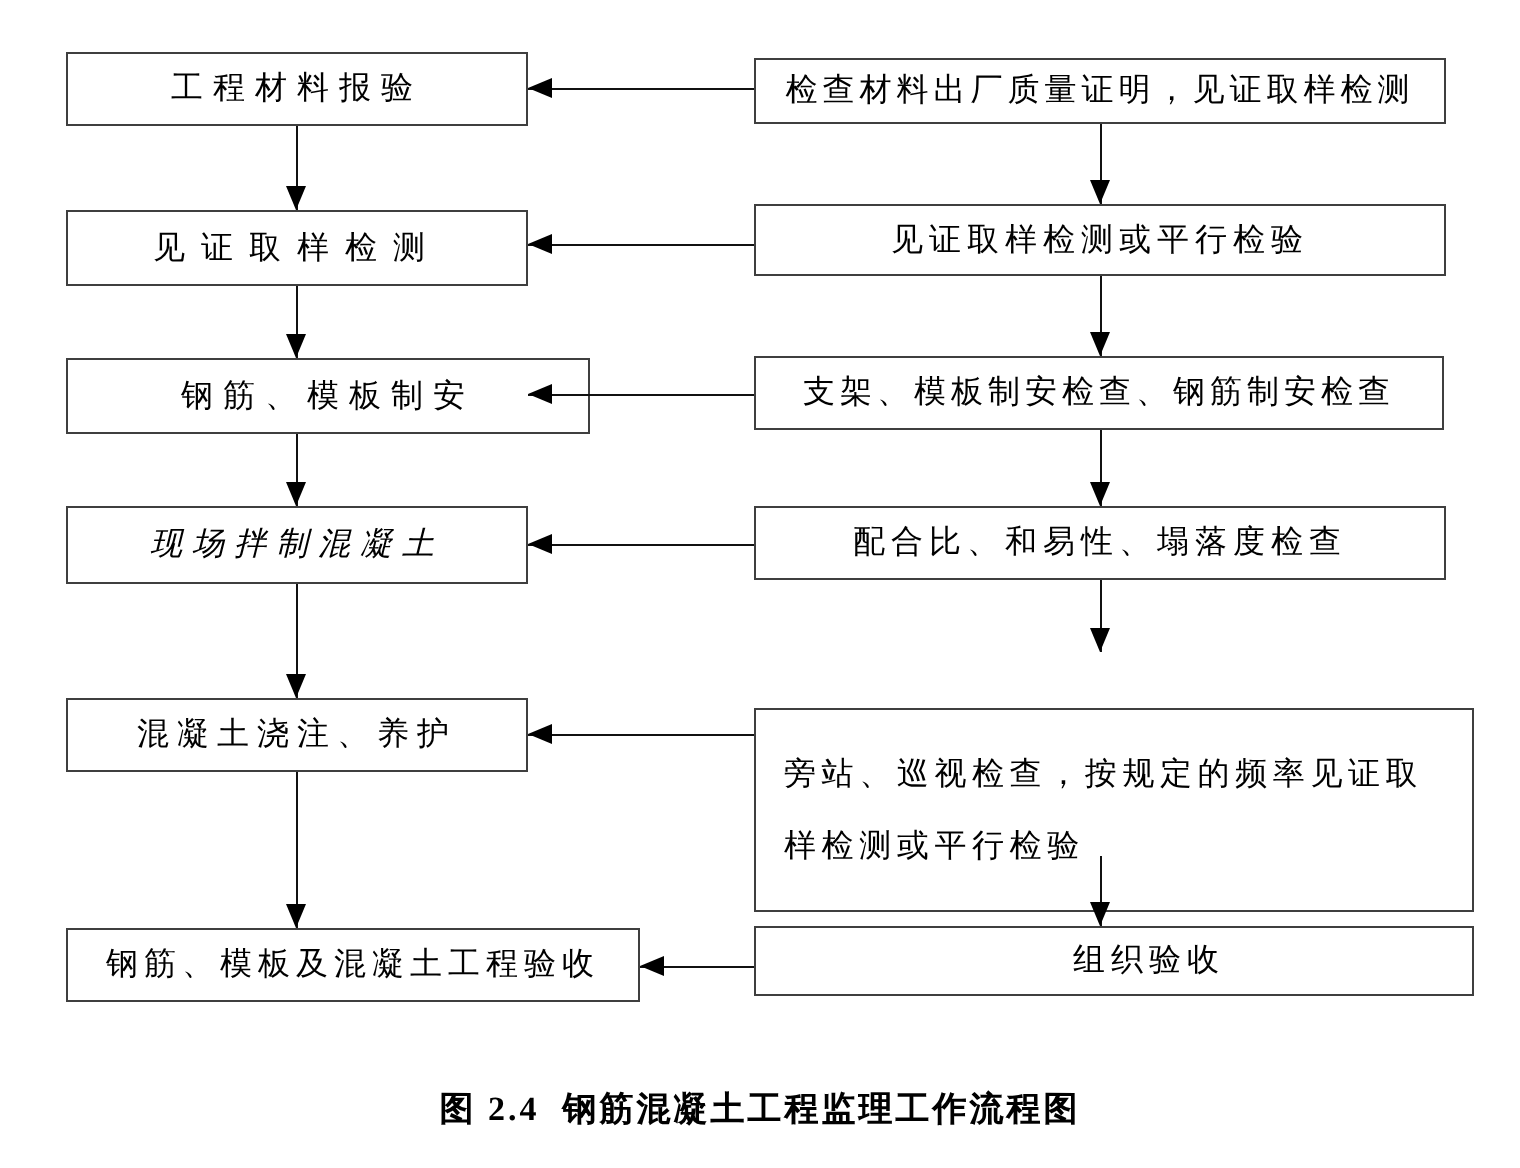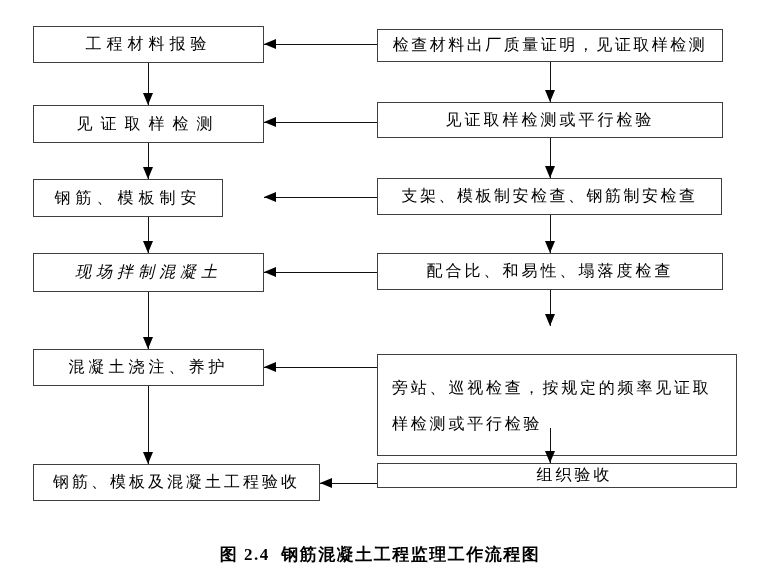--- a/index.html
+++ b/index.html
@@ -5,33 +5,33 @@
   html,body{margin:0;padding:0;background:#ffffff;}
   #page{position:relative;width:760px;height:584px;background:#ffffff;overflow:hidden;
         font-family:"Liberation Serif","DejaVu Serif",serif;color:#000;}
   .node{position:absolute;border:1px solid #3f3f3f;background:#ffffff;
         display:flex;align-items:center;justify-content:center;
         font-size:16px;letter-spacing:4px;color:#000;box-sizing:border-box;}
   .node.right{letter-spacing:3px;}
   
   #L1{left:33px;top:26px;width:231px;height:37px;letter-spacing:5px;text-align:right;}
   #L2{left:33px;top:105px;width:231px;height:38px;letter-spacing:8px;}
-  #L3{left:33px;top:179px;width:190px;height:38px;letter-spacing:5px;}
+  #L3{left:33px;top:179px;width:262px;height:38px;letter-spacing:5px;}
   #L4{left:33px;top:253px;width:231px;height:39px;letter-spacing:5px;font-style:italic;}
   #L5{left:33px;top:349px;width:231px;height:37px;letter-spacing:4px;}
   #L6{left:33px;top:464px;width:287px;height:37px;letter-spacing:3px;}
   
   #R1{left:377px;top:29px;width:346px;height:33px;letter-spacing:2.5px;}
   #R2{left:377px;top:102px;width:346px;height:36px;}
   #R3{left:377px;top:178px;width:345px;height:37px;letter-spacing:2.5px;}
   #R4{left:377px;top:253px;width:346px;height:37px;}
   #R5{left:377px;top:326px;width:360px;height:102px;
       justify-content:flex-start;align-items:flex-start;
       padding:15px 18px 0 14px;letter-spacing:2.8px;line-height:36px;text-align:left;margin-top:28px;}
-  #R6{left:377px;top:463px;width:360px;height:25px;padding-left:35px;}
+  #R6{left:377px;top:463px;width:360px;height:35px;padding-left:35px;}
   
   .hline{position:absolute;height:1px;background:#111;}
   .vline{position:absolute;width:1px;background:#111;}
   .arr-left{position:absolute;width:0;height:0;
             border-top:5px solid transparent;border-bottom:5px solid transparent;
             border-right:12px solid #000;}
   .arr-down{position:absolute;width:0;height:0;
             border-left:5px solid transparent;border-right:5px solid transparent;
             border-top:12px solid #000;}
   

